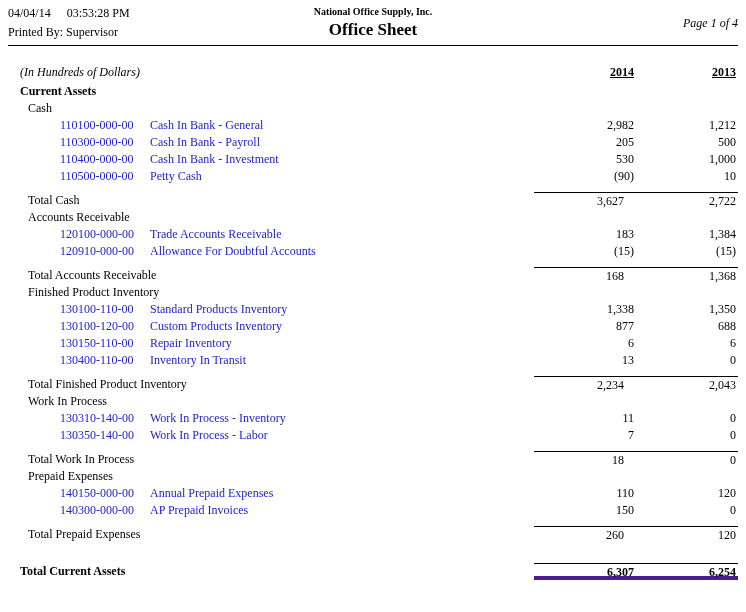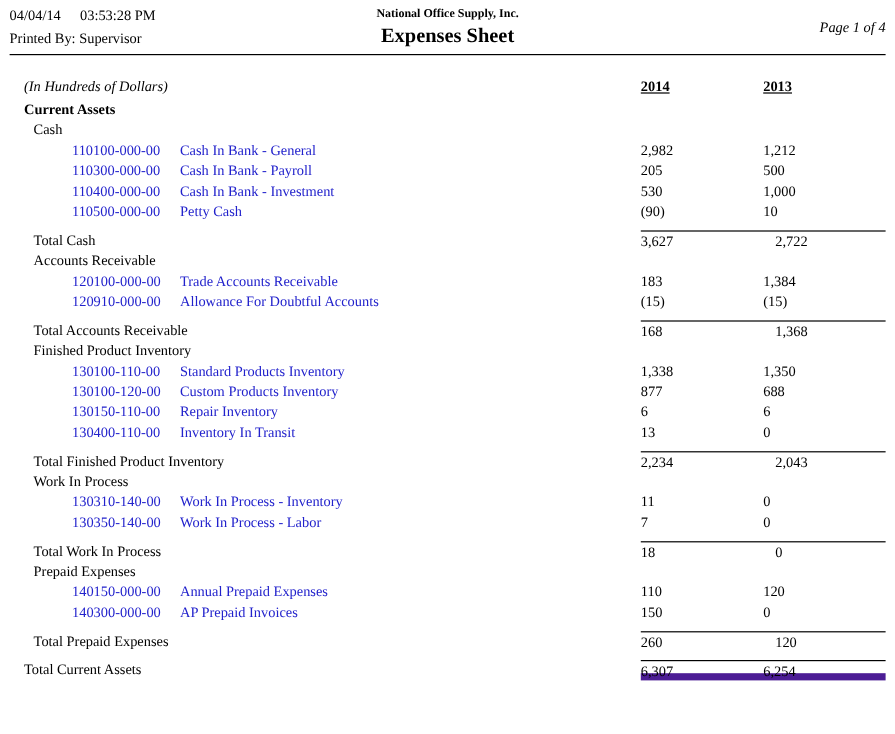--- a/index.html
+++ b/index.html
@@ -24,53 +24,53 @@
   .report-subtitle { font-weight: bold; font-size: 12px; margin-top: 3px; }
   .top-rule { border: none; border-top: 1px solid #000; margin: 5px 0 0 0; }
 
   
   .colhead { display: flex; margin-top: 18px; height: 17px; line-height: 17px; }
   .units { flex: 1; font-style: italic; padding-left: 12px; }
   .colhead .num { font-weight: bold; text-decoration: underline; }
 
   
   .nums { display: flex; width: 204px; }
-  .num { width: 102px; padding-right: 2px; }
+  .num { width: 102px; text-align: right; padding-right: 2px; }
   #rows { margin-top: 2px; }
   .row { display: flex; height: 17px; line-height: 17px; }
   .row .label { flex: 1; white-space: nowrap; }
   .ind0 { padding-left: 12px; }
   .ind1 { padding-left: 20px; }
   .ind2 { padding-left: 52px; }
 
   .section .label { font-weight: bold; }
   .account .label { color: var(--acct-color, #2222cc); }
   .acct-num { display: inline-block; width: 70px; cursor: pointer; }
   .acct-name { cursor: pointer; padding-left: 20px; }
 
   .total { margin-top: 7px; }
   .total .nums { border-top: 1px solid #000; gap: 20px; }
-  .grand { margin-top: 7px; font-weight: normal; }
-  .grand .nums { border-top: 1px solid #000; border-bottom: 6px solid #4c1d95; }
+  .grand { margin-top: 20px; font-weight: bold; }
+  .grand .nums { border-top: 1px solid #000; border-bottom: 4px solid #4c1d95; }
 </style>
 </head>
 <body>
 
 <div class="page">
 
   <div class="header">
     <div class="h-left">
       <div class="line1">
         <span>04/04/14</span><span class="h-time">03:53:28 PM</span>
       </div>
       <div class="line2">Printed By: Supervisor</div>
     </div>
     <div class="h-center">
       <div class="company">National Office Supply, Inc.</div>
-      <div class="report-title">Expenses Sheet</div>
+      <div class="report-title">Office Sheet</div>
     </div>
     <div class="h-right">Page 1 of 4</div>
   </div>
 
   <hr class="top-rule">
 
   <div class="colhead">
     <div class="units">(In Hundreds of Dollars)</div>
     <div class="nums">
       <div class="num">2014</div>

